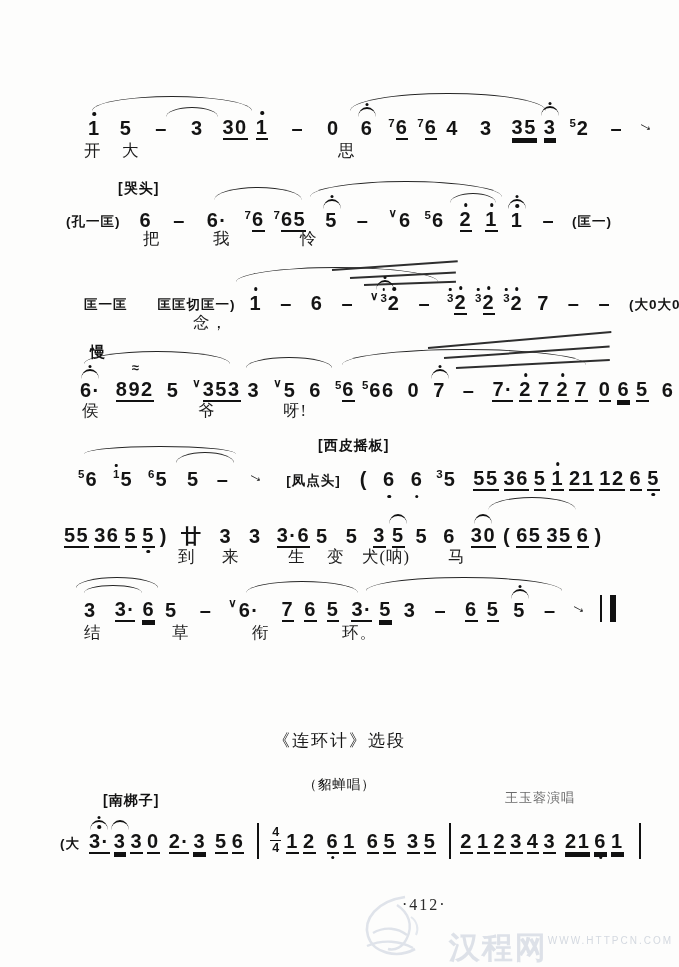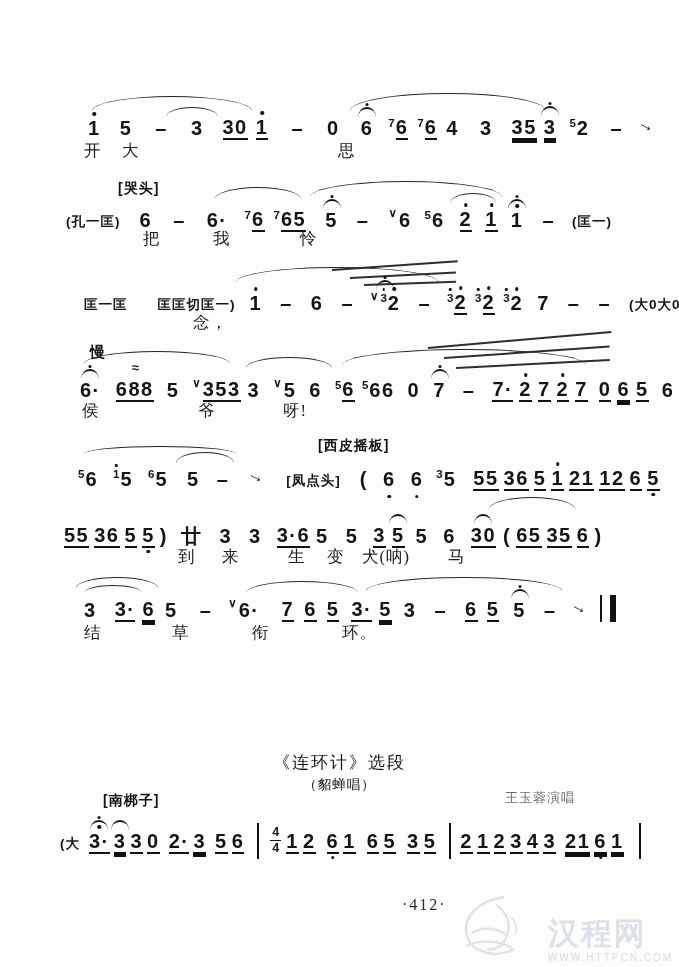--- a/index.html
+++ b/index.html
@@ -37,35 +37,35 @@
   .finalbar{width:8px;height:27px;border-left:2.5px solid #111;border-right:6px solid #111;margin-bottom:0;}
   .timesig{display:flex;flex-direction:column;align-items:center;margin-bottom:0;}
   .ts-n,.ts-d{font-weight:700;font-size:12.5px;line-height:1;text-align:center;}
   .ts-n{border-bottom:1.6px solid #111;padding:0 2px 1px;margin-bottom:1px;}
   .lyric{position:absolute;font-family:"Liberation Serif",serif;font-size:16.5px;
          color:#1c1c1c;letter-spacing:1px;white-space:nowrap;}
   
   .line-label{position:absolute;font-weight:700;font-size:14px;letter-spacing:1px;color:#111;}
   .title{position:absolute;left:0;top:694px;width:100%;text-align:center;
          font-family:"Liberation Serif",serif;font-weight:700;font-size:33px;letter-spacing:4px;}
-  .subtitle{position:absolute;left:0;top:751px;width:100%;text-align:center;
+  .subtitle{position:absolute;left:0;top:729px;width:100%;text-align:center;
          font-family:"Liberation Serif",serif;font-size:17px;letter-spacing:2px;}
   .singer-note{position:absolute;left:0;top:776px;width:100%;text-align:center;
          font-family:"Liberation Serif",serif;font-size:13.5px;letter-spacing:1px;}
   .performer{position:absolute;left:505px;top:789px;font-family:"Liberation Serif",serif;
          font-size:13px;letter-spacing:1px;color:#6b6b6b;}
   .page-number{position:absolute;left:402px;top:896px;font-family:"Liberation Serif",serif;
          font-size:16px;letter-spacing:2px;color:#2a2a2a;}
   
   .arc{position:absolute;border-top:1.6px solid #232323;
        border-radius:50% 50% 0 0/100% 100% 0 0;}
   .cresc{position:absolute;height:1.6px;background:#2e2e2e;transform-origin:left center;}
   
   .watermark{position:absolute;right:6px;bottom:4px;display:flex;align-items:flex-end;gap:4px;}
-  .wm-text{display:flex;flex-direction:column;align-items:flex-start;}
+  .wm-text{display:flex;flex-direction:row;align-items:flex-start;}
   .wm-brand{font-family:"Liberation Serif",serif;font-weight:700;font-size:31px;
             color:#dde1e8;letter-spacing:2px;line-height:1;}
   .wm-url{font-family:"Liberation Sans",sans-serif;font-size:10px;color:#d4d9e0;
           letter-spacing:2px;margin-top:3px;}
 </style>
 </head>
 <body>
 
 <div class="page">
 
@@ -277,21 +277,21 @@
         </span>
       </div>
       <span class="lyric" style="left: 193px; top: 312px;">念，</span>
       <div class="notes" style="left: 80px; top: 368px; gap: 5px;">
         <span class="tok">
           <span class="main">6·</span>
           <i class="ab-arcdot"></i>
           <i class="ab-dot"></i>
         </span>
         <span class="tok" style="margin-left: 10px;">
-          <span class="main m-u1">688</span>
+          <span class="main m-u1">892</span>
           <i class="ab-trem">≈</i>
         </span>
         <span class="tok" style="margin-left: 8px;">
           <span class="main">5</span>
         </span>
         <span class="tok" style="margin-left: 8px;">
           <span class="pre">∨</span>
           <span class="main m-u1">353</span>
         </span>
         <span class="tok" style="margin-left: 2px;">

